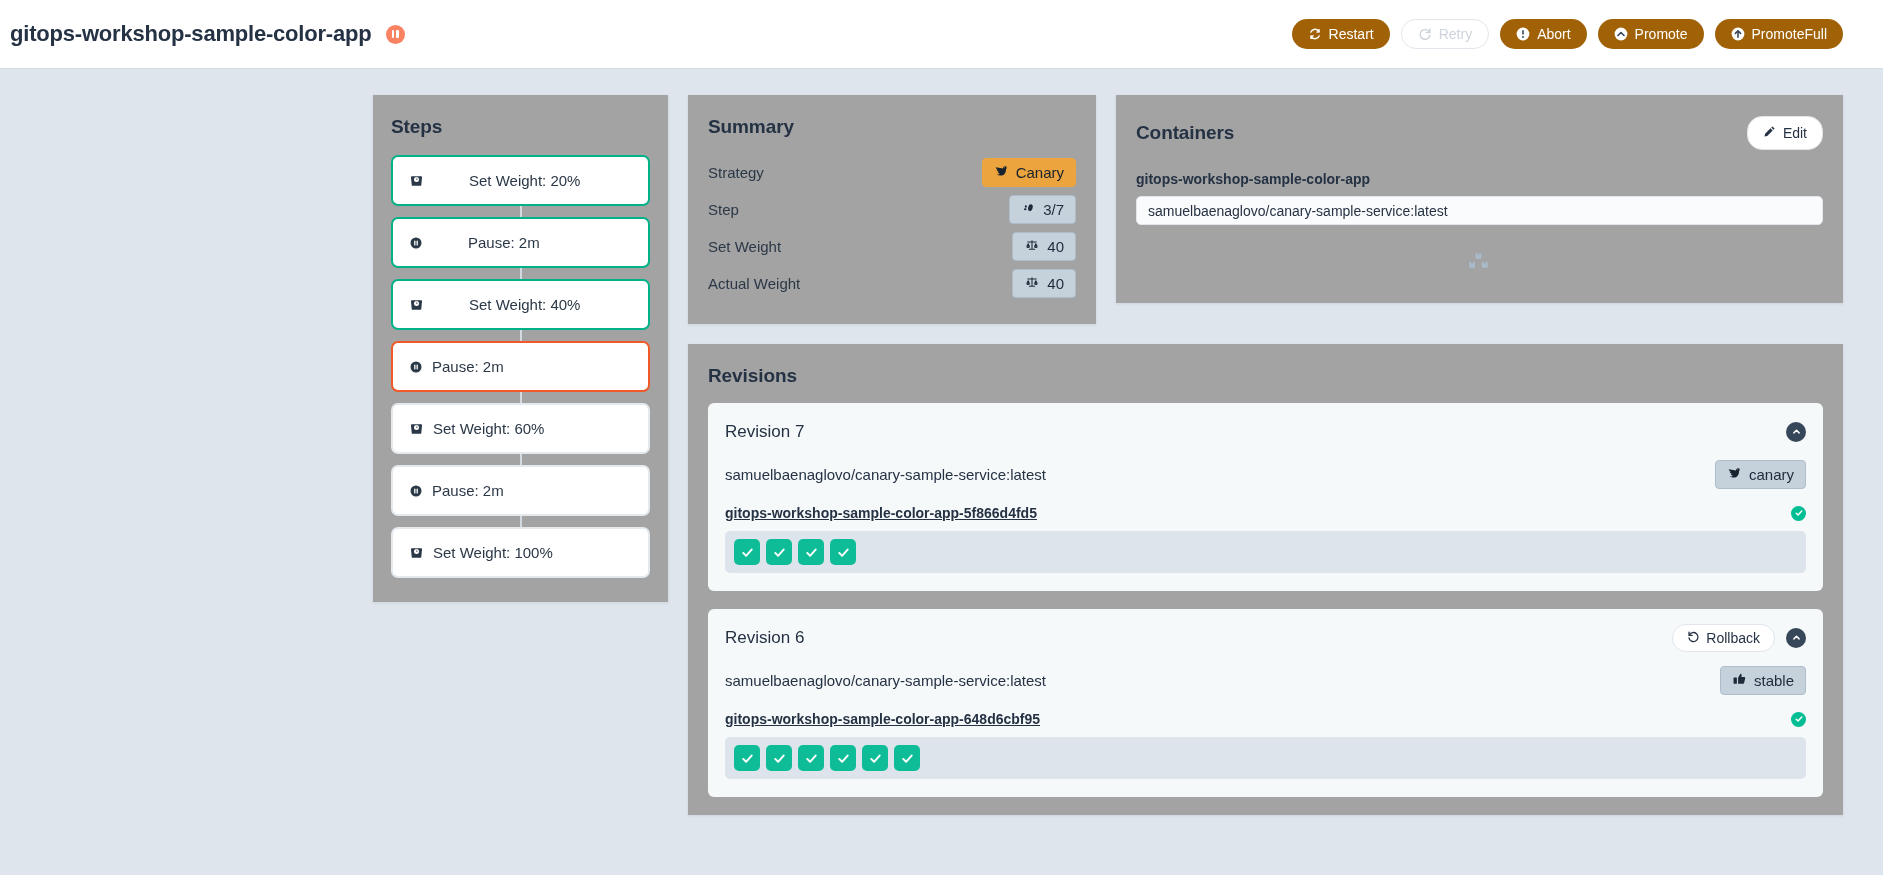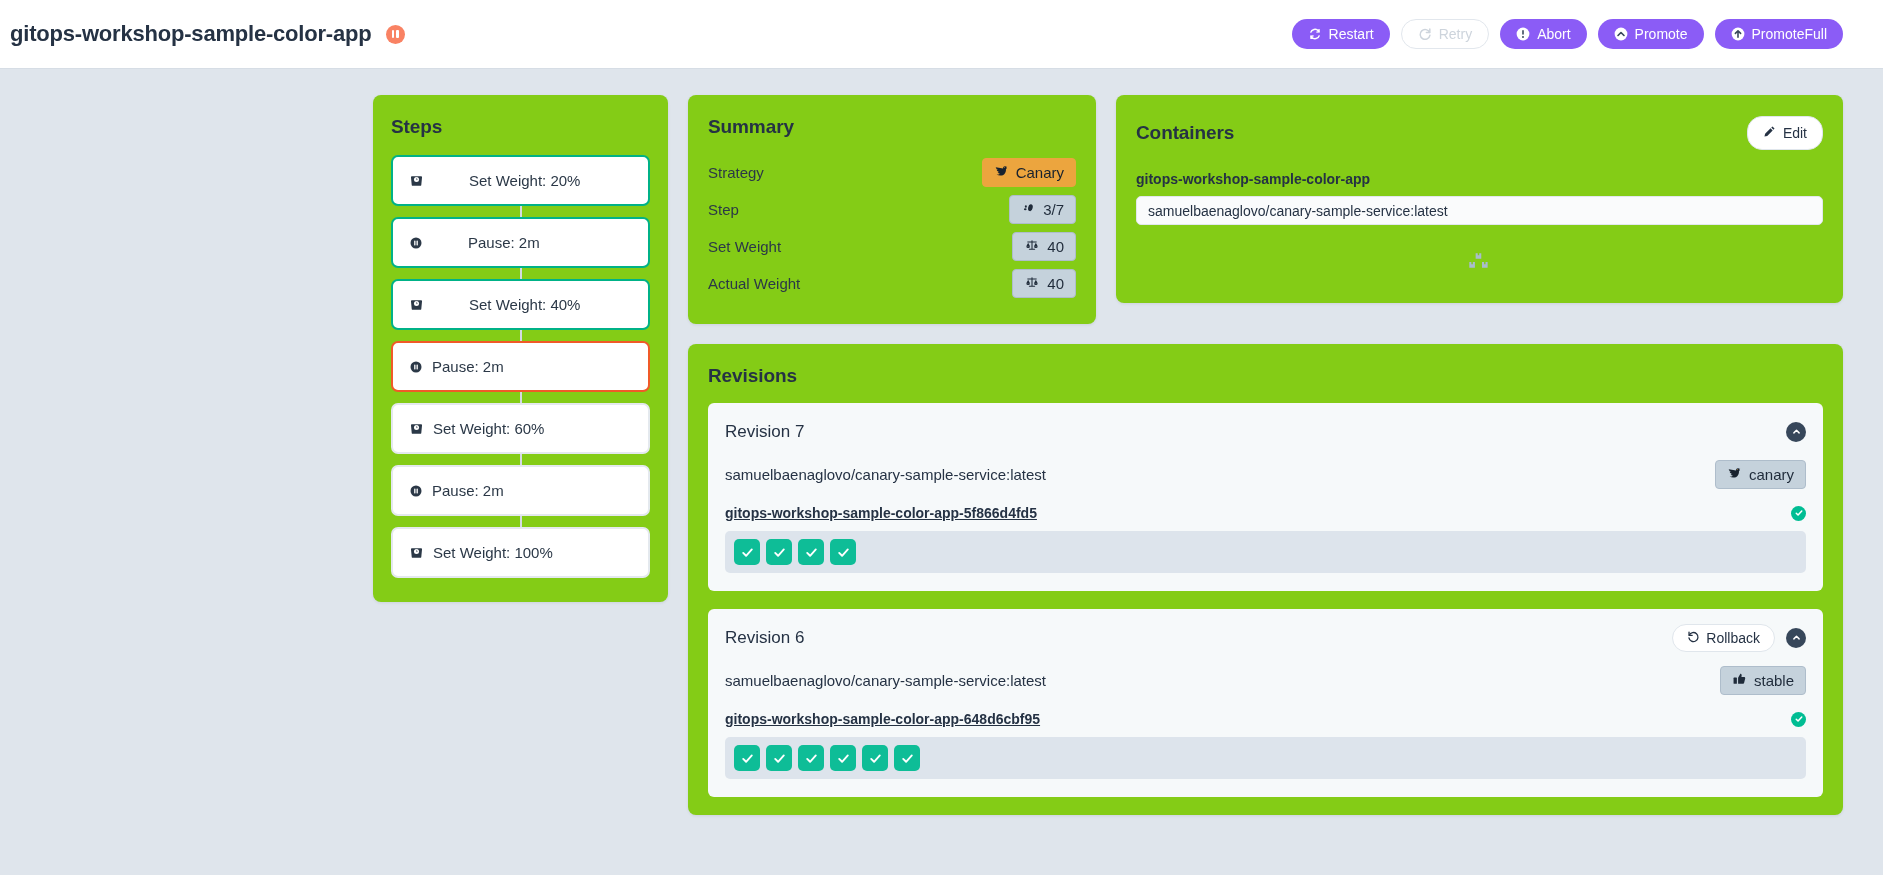--- a/index.html
+++ b/index.html
@@ -47,21 +47,21 @@
   }
   .header-actions {
     margin-left: auto;
     display: flex;
     align-items: center;
     gap: 11px;
   }
   .btn {
     height: 30px;
     border-radius: 16px;
-    background: #8b5cf6;
+    background: #a16207;
     color: #ffffff;
     border: none;
     font-size: 14px;
     font-family: "Liberation Sans", sans-serif;
     display: inline-flex;
     align-items: center;
     gap: 7px;
     padding: 0 16px;
     cursor: pointer;
     white-space: nowrap;
@@ -81,22 +81,22 @@
     gap: 20px;
     align-items: flex-start;
     padding-left: 373px;
     padding-right: 40px;
   }
   .left-col { width: 295px; flex: none; }
   .right-col { flex: 1; display: flex; flex-direction: column; gap: 20px; min-width: 0;}
   .top-row { display: flex; gap: 20px; align-items: flex-start; }
 
   .card {
-    background: #84cc16;
-    border-radius: 8px;
+    background: #a3a3a3;
+    border-radius: 0;
     box-shadow: 0 1px 3px rgba(40,55,75,0.10);
   }
   .card-title {
     font-size: 19px;
     font-weight: bold;
     color: #253244;
     letter-spacing: -0.1px;
   }
 
   

